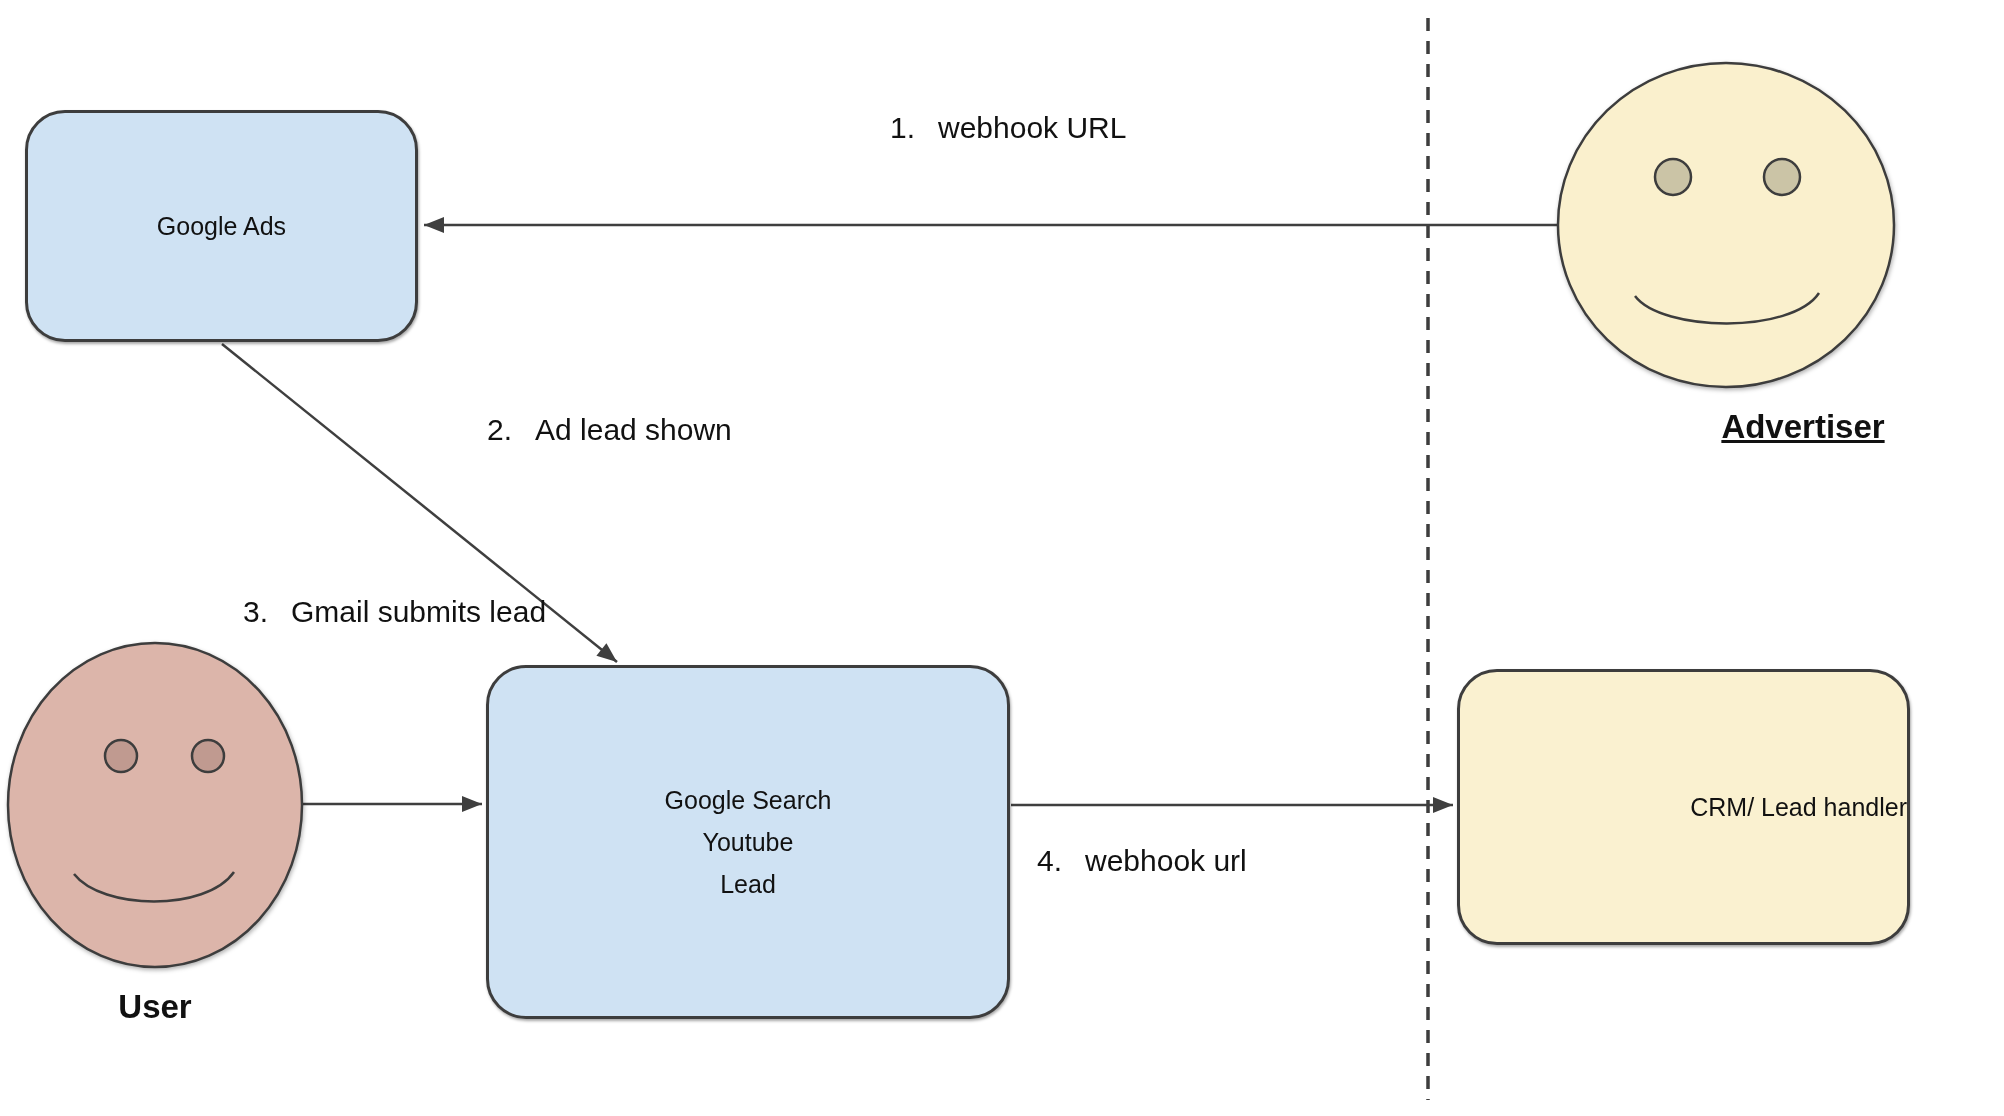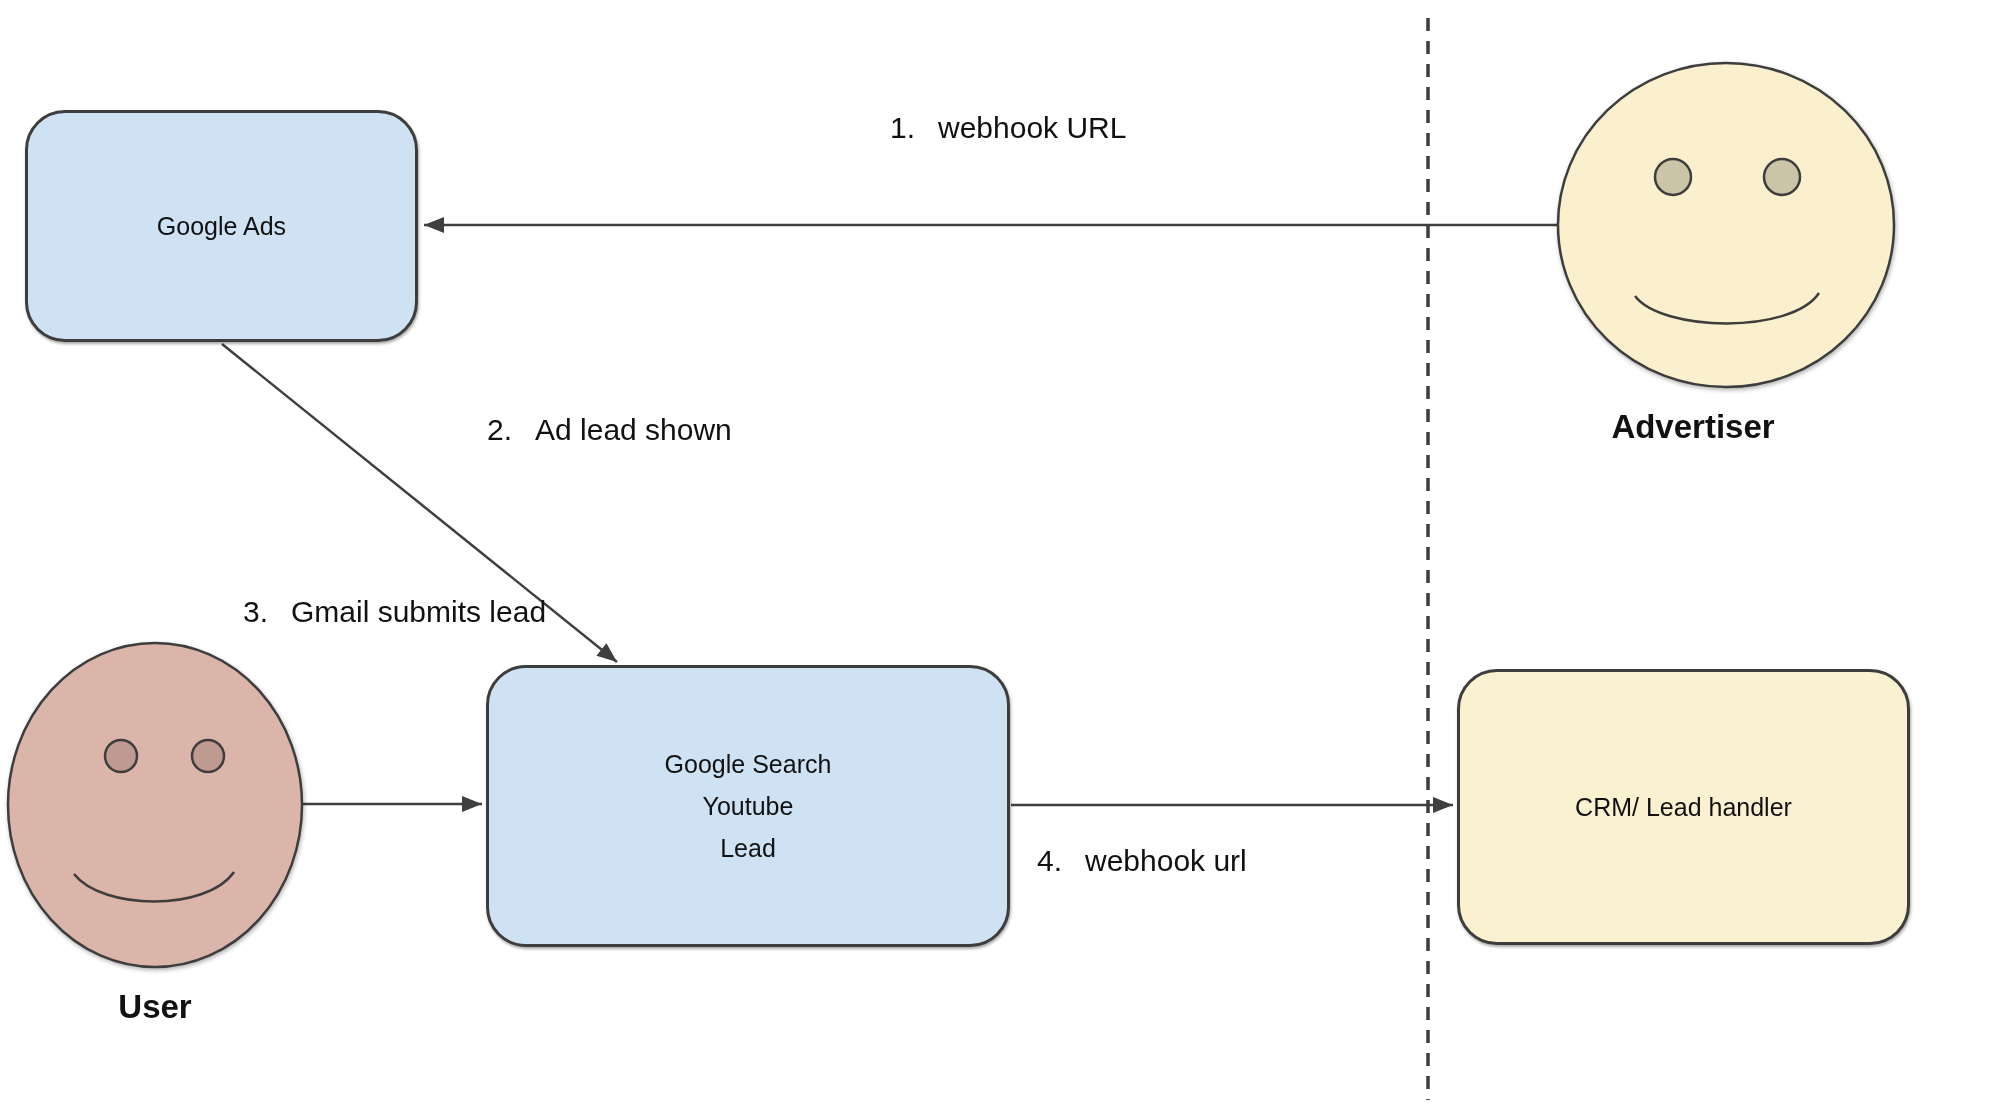--- a/index.html
+++ b/index.html
@@ -32,21 +32,21 @@
     background:var(--blue);
     box-shadow:1px 2px 3px rgba(0,0,0,0.35);
     display:flex;
     flex-direction:column;
     align-items:center;
     justify-content:center;
     text-align:center;
     font-size:25px;
     line-height:42px;
   }
-  .box.yellow{background:var(--cream);}
+  .box.yellow{background:var(--cream);align-items:flex-end;}
   .step-label{
     position:absolute;
     display:flex;
     gap:18px;
     font-size:30px;
     line-height:42px;
     white-space:nowrap;
   }
   .step-num{min-width:30px;}
   .step-lines span{display:block;}
@@ -92,31 +92,31 @@
       <circle cx="121" cy="756" r="16" fill="#c09a90" stroke="#3d3d3d" stroke-width="2.5"></circle>
       <circle cx="208" cy="756" r="16" fill="#c09a90" stroke="#3d3d3d" stroke-width="2.5"></circle>
       <path d="M 74 874 C 102 910, 206 912, 234 872" fill="none" stroke="#3d3d3d" stroke-width="2.5"></path>
     </g>
   </svg>
 
   <div class="box" style="left:25px;top:110px;width:393px;height:232px;">
     <span>Google Ads</span>
   </div>
 
-  <div class="box" style="left:486px;top:665px;width:524px;height:282px;">
+  <div class="box" style="left:486px;top:665px;width:524px;height:354px;">
     <span>Google Search</span>
     <span>Youtube</span>
     <span>Lead</span>
   </div>
 
   <div class="box yellow" style="left:1457px;top:669px;width:453px;height:276px;">
     <span>CRM/ Lead handler</span>
   </div>
 
-  <div class="actor-label" style="left:1693px;top:408px;">Advertiser</div>
+  <div class="actor-label" style="left:1803px;top:408px;text-decoration:underline;">Advertiser</div>
   <div class="actor-label" style="left:155px;top:988px;">User</div>
 
   <div class="step-label" style="left:890px;top:107px;">
     <span class="step-num">1.</span>
     <span class="step-lines">
       <span>webhook URL</span>
     </span>
   </div>
 
   <div class="step-label" style="left:487px;top:409px;">

